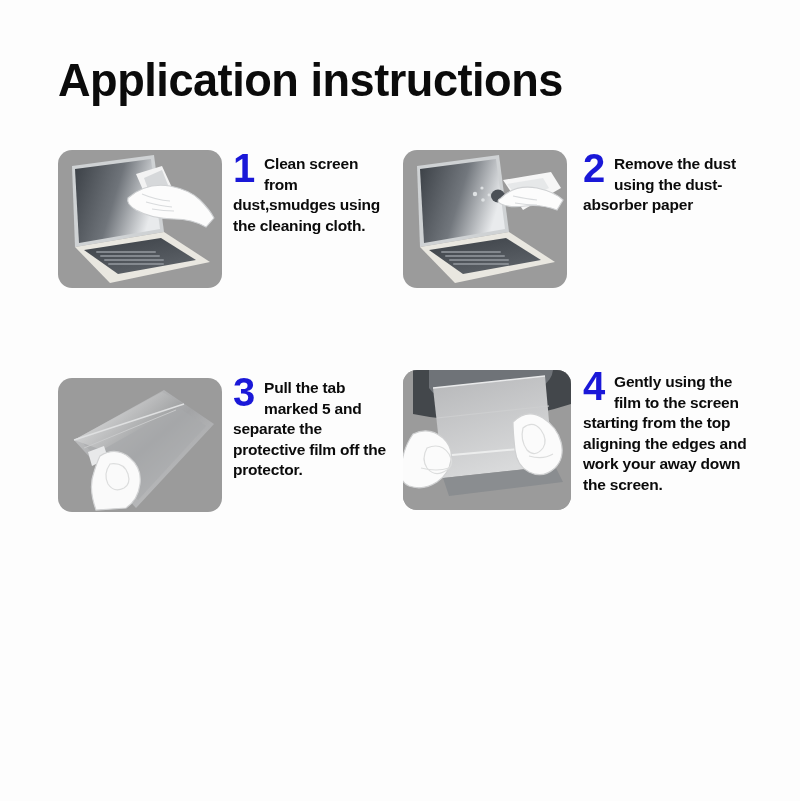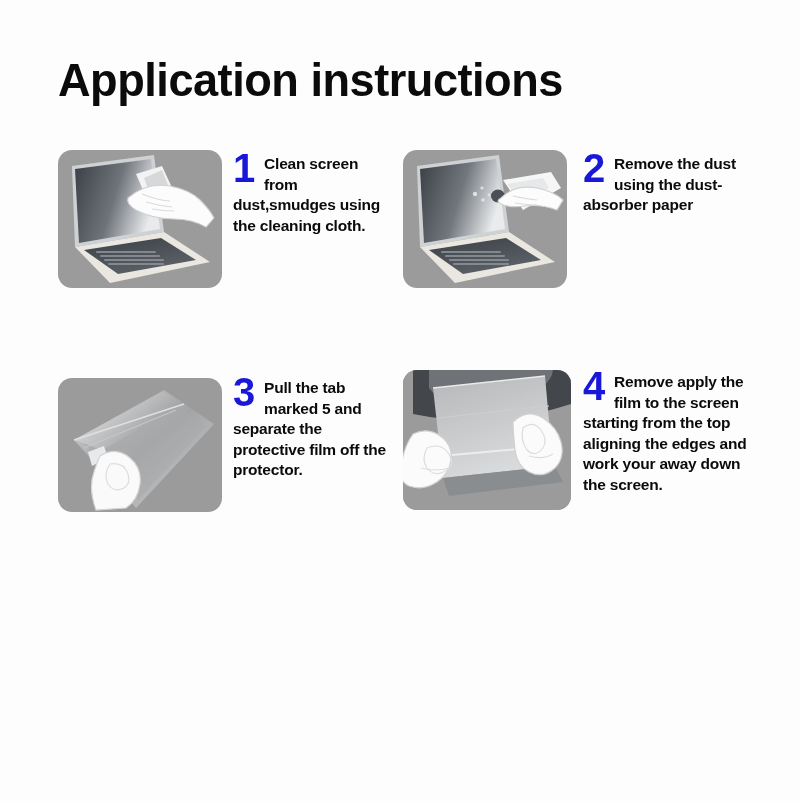--- a/index.html
+++ b/index.html
@@ -226,21 +226,21 @@
             <path d="M10 64 q16 -8 30 4 q10 9 8 22 q-2 14 -14 22 q-14 9 -28 4 q-10 -4 -8 -18 q2 -20 12 -34 Z" fill="#fbfbfb" stroke="#cfd0d1" stroke-width="1.2"></path>
             <path d="M24 78 q14 -6 22 6 q6 10 -2 16 q-12 8 -20 -2 q-6 -9 0 -20 Z" fill="none" stroke="#dcdddd" stroke-width="1.2"></path>
             <path d="M18 98 q16 4 28 0" fill="none" stroke="#dcdddd" stroke-width="1.2"></path>
             <path d="M110 52 q14 -14 30 -4 q14 9 18 24 q4 16 -6 26 q-12 11 -26 4 q-12 -6 -14 -22 q-2 -18 -2 -28 Z" fill="#fbfbfb" stroke="#cfd0d1" stroke-width="1.2"></path>
             <path d="M120 58 q10 -8 18 2 q7 10 2 18 q-8 10 -16 2 q-7 -10 -4 -22 Z" fill="none" stroke="#dcdddd" stroke-width="1.2"></path>
             <path d="M126 86 q14 4 24 -2" fill="none" stroke="#dcdddd" stroke-width="1.2"></path>
           </svg>
         </div>
         <div class="caption" style="left:183px;top:12px;width:180px;">
           <span class="num">4</span>
-          <span class="cap-text">Remove apply the film to the screen starting from the top aligning the edges and work your away down the screen.</span>
+          <span class="cap-text">Gently using the film to the screen starting from the top aligning the edges and work your away down the screen.</span>
         </div>
       </div>
     </div>
 
     <div class="step-row">
 
       
       
 
       

